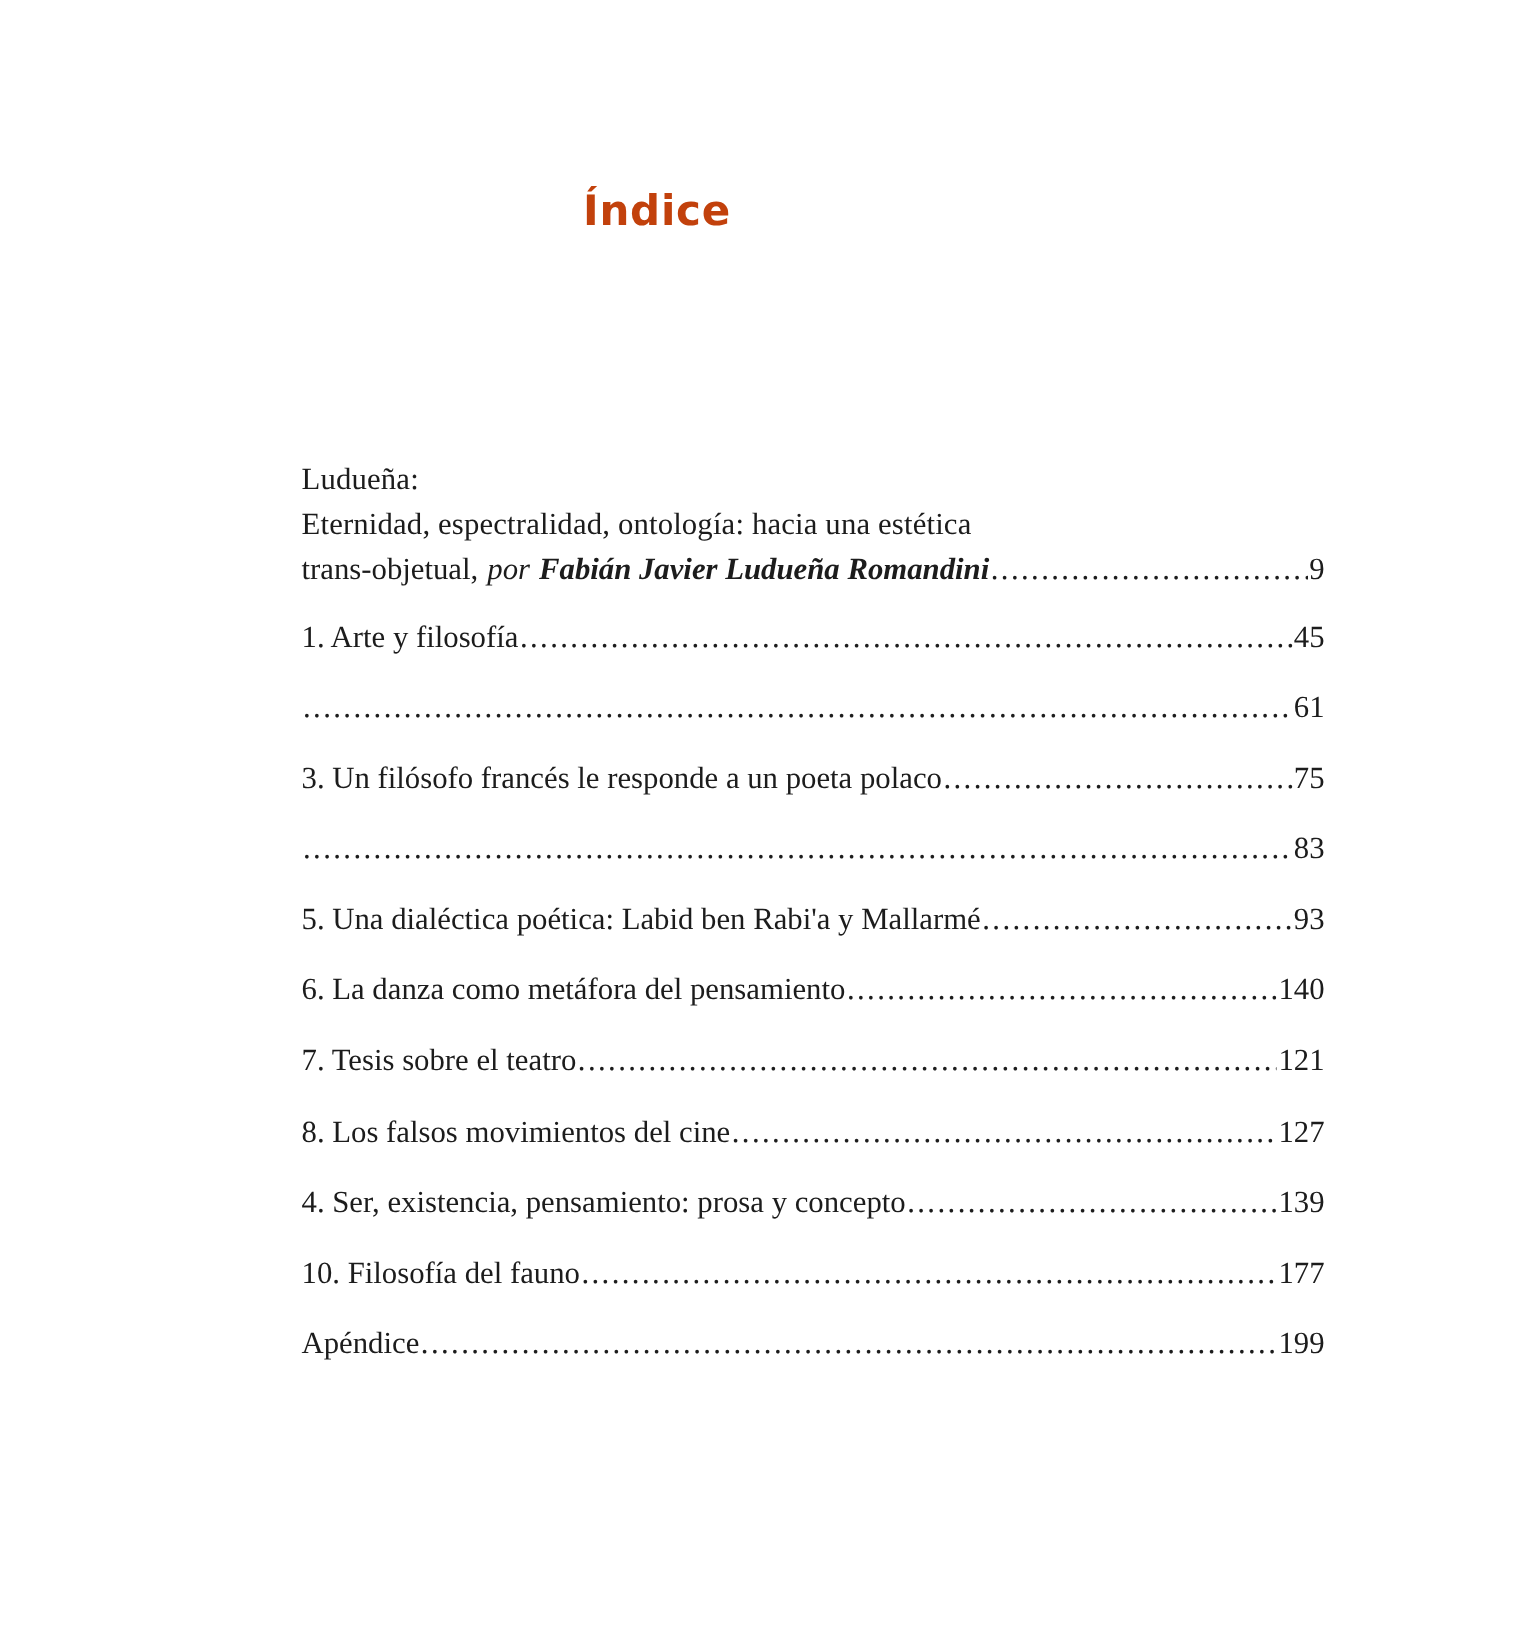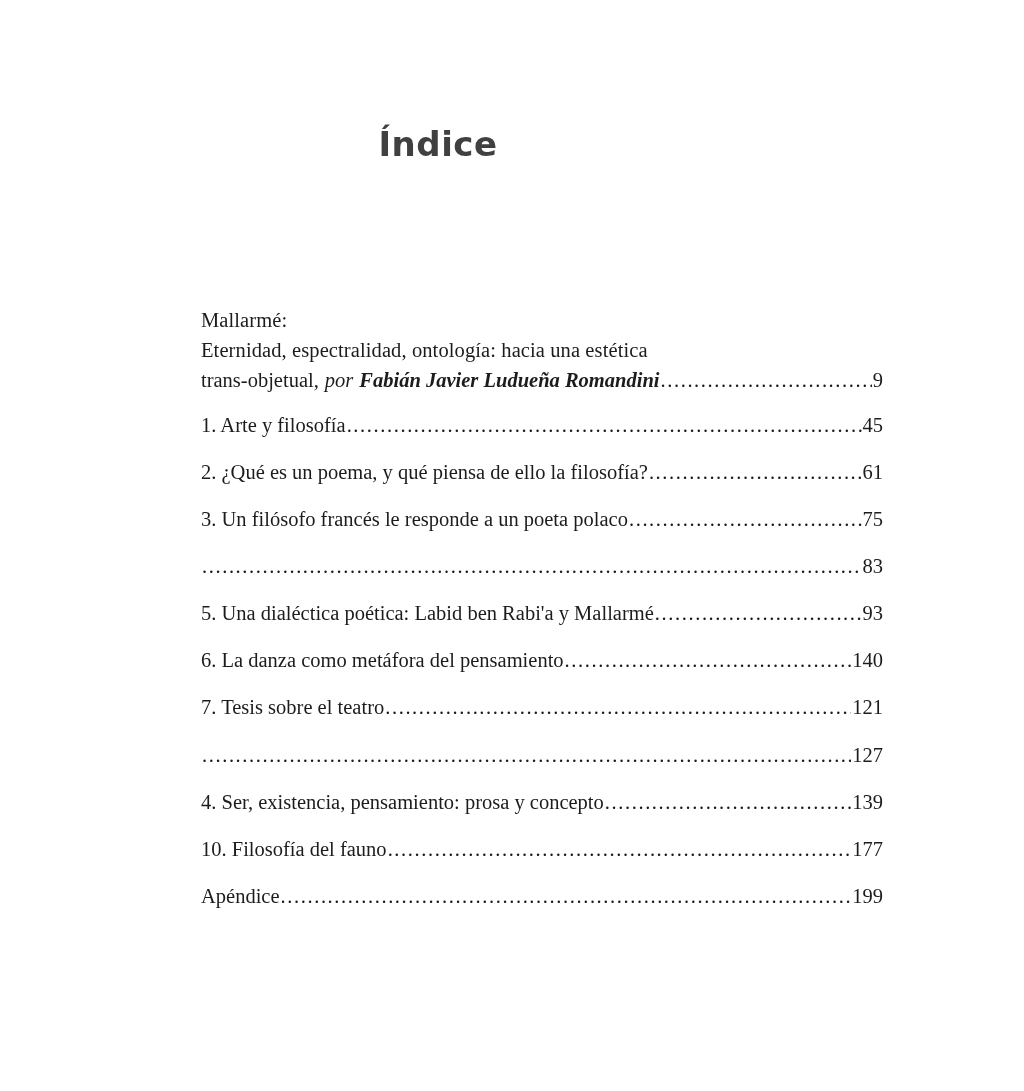--- a/index.html
+++ b/index.html
@@ -24,23 +24,23 @@
   }
 
   .toc-title {
     position: absolute;
     top: 124px;
     left: 0;
     width: 876px;
     text-align: center;
     font-family: "DejaVu Sans", sans-serif;
     font-weight: bold;
-    font-size: 34px;
+    font-size: 28px;
     letter-spacing: 0.5px;
-    color: #404040;
+    color: #c2410c;
   }
 
   .toc-list {
     position: absolute;
     top: 305px;
     left: 201px;
     width: 682px;
   }
 
   .toc-entry {
@@ -111,42 +111,41 @@
 </head>
 <body>
 
 <div class="page">
 
   <div class="toc-title">Índice</div>
 
   <div class="toc-list">
 
     <div class="toc-entry prologue">
-      <span class="line">Mallarmé:</span>
+      <span class="line">Ludueña:</span>
       <span class="line">Eternidad, espectralidad, ontología: hacia una estética</span>
       <span class="lastline">
         <span class="txt">trans-objetual,</span>
         <span class="byword" style="margin-left:6px;">por</span>
         <span class="author" style="margin-left:6px;">Fabián Javier Ludueña Romandini</span>
         <span class="leader">..................................................................................................</span>
         <span class="page-num">9</span>
       </span>
     </div>
 
     <div class="toc-entry numbered">
       <div class="row">
         <span class="label">1. Arte y filosofía</span>
         <span class="leader">..................................................................................................</span>
         <span class="page-num">45</span>
       </div>
     </div>
 
     <div class="toc-entry numbered">
       <div class="row">
-        <span class="label">2. ¿Qué es un poema, y qué piensa de ello la filosofía?</span>
         <span class="leader">..................................................................................................</span>
         <span class="page-num">61</span>
       </div>
     </div>
 
     <div class="toc-entry numbered">
       <div class="row">
         <span class="label">3. Un filósofo francés le responde a un poeta polaco</span>
         <span class="leader">..................................................................................................</span>
         <span class="page-num">75</span>
@@ -179,20 +178,21 @@
     <div class="toc-entry numbered">
       <div class="row">
         <span class="label">7. Tesis sobre el teatro</span>
         <span class="leader">..................................................................................................</span>
         <span class="page-num">121</span>
       </div>
     </div>
 
     <div class="toc-entry numbered">
       <div class="row">
+        <span class="label">8. Los falsos movimientos del cine</span>
         <span class="leader">..................................................................................................</span>
         <span class="page-num">127</span>
       </div>
     </div>
 
     <div class="toc-entry numbered">
       <div class="row">
         <span class="label">4. Ser, existencia, pensamiento: prosa y concepto</span>
         <span class="leader">..................................................................................................</span>
         <span class="page-num">139</span>

